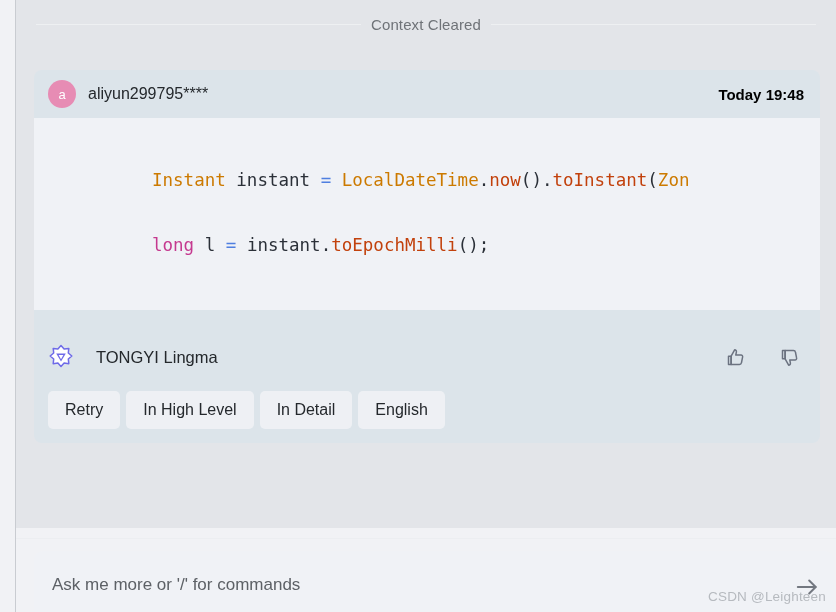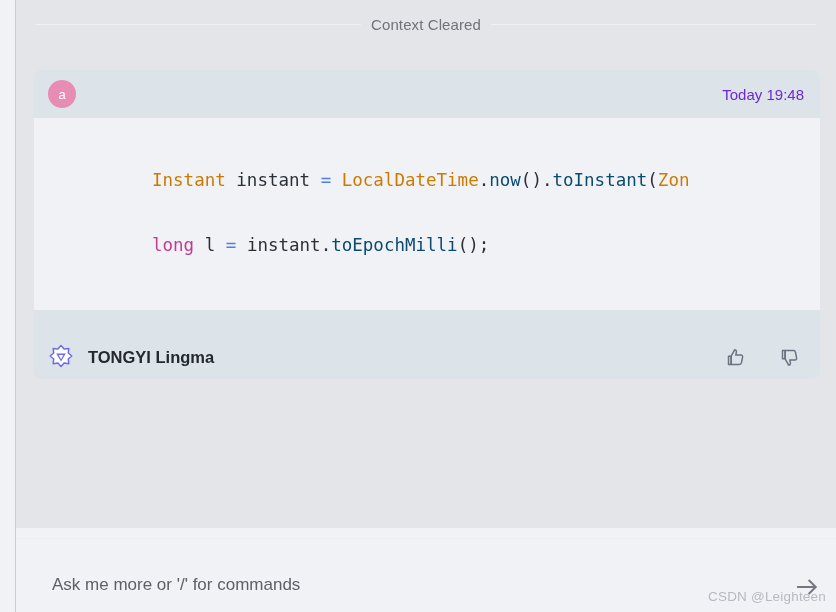--- a/index.html
+++ b/index.html
@@ -91,21 +91,22 @@
     flex: 0 0 auto;
   }
   .user-name {
     margin-left: 12px;
     font-size: 16px;
     color: #24282c;
   }
   .user-time {
     margin-left: auto;
     font-size: 15px;
-    color: #6d28d9;
+    color: #000000;
+    font-weight: bold;
   }
 
   
   .code-block {
     background: #f0f2f6;
     padding: 12px 0 14px 0;
     overflow: hidden;
     white-space: pre;
   }
   .code-line {
@@ -113,21 +114,21 @@
     font-size: 17.5px;
     line-height: 29px;
     color: #2b3038;
     padding-left: 118px;
     white-space: pre;
   }
   .tk-type   { color: #cc7a00; }
   .tk-kw     { color: #c5398f; }
   .tk-plain  { color: #2b3038; }
   .tk-op     { color: #4f7fe0; }
-  .tk-method { color: #0c4a6e; }
+  .tk-method { color: #c2410c; }
   .tk-punc   { color: #2b3038; }
 
   
   .explain-row {
     height: 52px;
     display: flex;
     align-items: center;
     padding-left: 16px;
     background: #dce4ea;
     font-size: 16px;
@@ -150,24 +151,23 @@
     padding: 0 20px 0 14px;
   }
   .logo-wrap {
     width: 26px; height: 26px;
     flex: 0 0 auto;
     display: flex;
     align-items: center;
     justify-content: center;
   }
   .bot-name {
-    margin-left: 14px;
+    margin-left: 22px;
     font-size: 16.5px;
     color: #24282c;
-    font-weight: bold;
   }
   .bot-actions {
     margin-left: auto;
     display: flex;
     gap: 32px;
     align-items: center;
   }
   .icon-btn {
     width: 22px; height: 22px;
     display: flex;
@@ -264,20 +264,21 @@
 
     <div class="context-divider">
       <div class="line"></div>
       <div class="label">Context Cleared</div>
       <div class="line"></div>
     </div>
 
     <div class="user-bubble">
       <div class="user-head">
         <div class="avatar">a</div>
+        <div class="user-name">aliyun299795****</div>
         <div class="user-time">Today 19:48</div>
       </div>
 
       <div class="code-block">
         <div class="code-line" id="code-l1"><span class="tk-type">Instant</span><span class="tk-plain"> </span><span class="tk-plain">instant</span><span class="tk-plain"> </span><span class="tk-op">=</span><span class="tk-plain"> </span><span class="tk-type">LocalDateTime</span><span class="tk-punc">.</span><span class="tk-method">now</span><span class="tk-punc">()</span><span class="tk-punc">.</span><span class="tk-method">toInstant</span><span class="tk-punc">(</span><span class="tk-type">Zon</span></div>
         <div class="code-line" id="code-l2"><span class="tk-kw">long</span><span class="tk-plain"> </span><span class="tk-plain">l</span><span class="tk-plain"> </span><span class="tk-op">=</span><span class="tk-plain"> </span><span class="tk-plain">instant</span><span class="tk-punc">.</span><span class="tk-method">toEpochMilli</span><span class="tk-punc">();</span></div>
       </div>
 
       <div class="explain-row">Explain Code</div>
     </div>
@@ -302,20 +303,26 @@
           <span class="icon-btn">
             <svg width="21" height="21" viewBox="0 0 24 24" fill="none" stroke="#6b7280" stroke-width="1.7" stroke-linejoin="round" stroke-linecap="round">
               <path d="M7 13.5 L7 4 L4 4 L4 13.5 Z"></path>
               <path d="M7 13.5 L11 20.8 C12.5 20.8 13.3 19.7 13.0 18.2 L12.3 14.8 L18.3 14.8 C19.6 14.8 20.4 13.7 20.1 12.5 L18.8 6.0 C18.6 4.8 17.7 4 16.5 4 L7 4 Z"></path>
             </svg>
           </span>
         </div>
       </div>
 
 
+      <div class="suggest-row">
+        <button class="suggest-btn">Retry</button>
+        <button class="suggest-btn">In High Level</button>
+        <button class="suggest-btn">In Detail</button>
+        <button class="suggest-btn">English</button>
+      </div>
     </div>
 
     <div class="composer-sep"></div>
 
     <div class="composer">
       <input class="composer-input" type="text" placeholder="Ask me more or '/' for commands" style="">
       <span class="send-btn">
         <svg width="26" height="26" viewBox="0 0 24 24" fill="none" stroke="#737880" stroke-width="1.8" stroke-linecap="round" stroke-linejoin="round">
           <line x1="3.5" y1="12" x2="20" y2="12"></line>
           <polyline points="14,6 20,12 14,18"></polyline>

